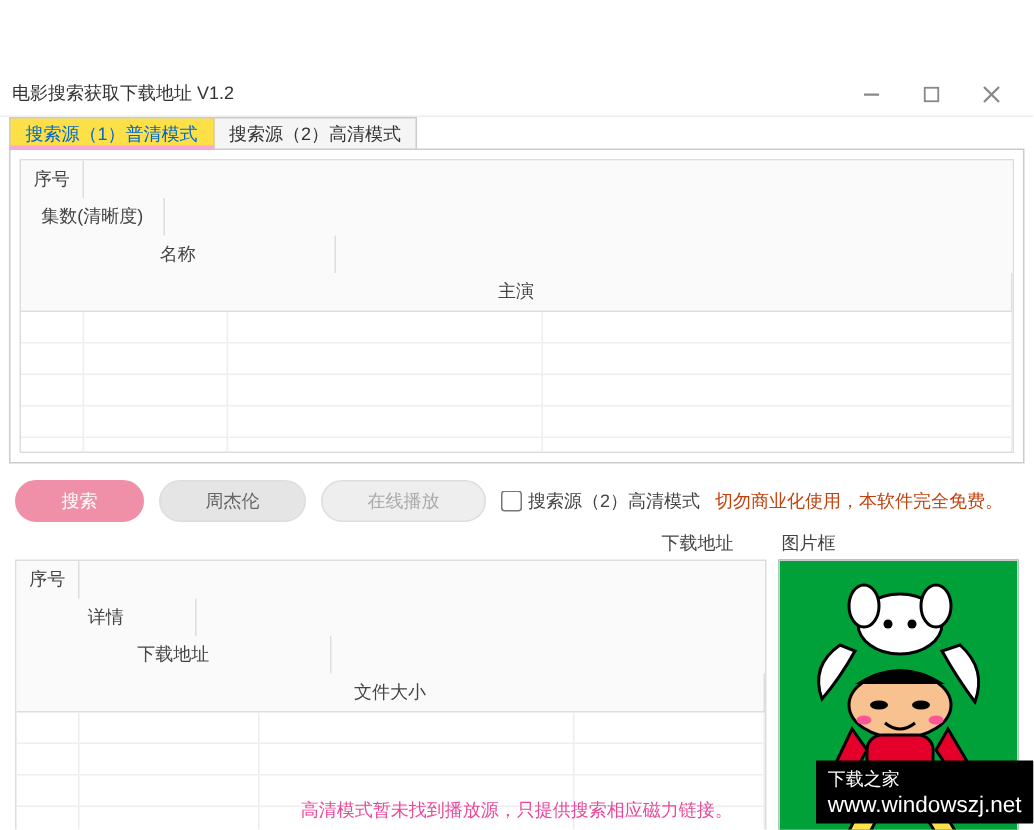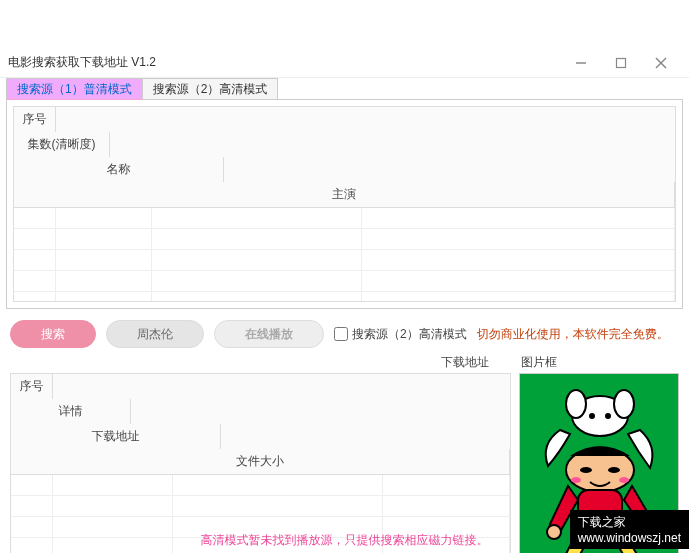--- a/index.html
+++ b/index.html
@@ -3,50 +3,50 @@
 <meta charset="utf-8">
 <style>
 * { margin: 0; padding: 0; box-sizing: border-box; font-family: "Microsoft YaHei", sans-serif; font-size: 12px; }
 body { background: #fff; width: 689px; height: 553px; position: relative; }
 .titlebar { height: 30px; display: flex; align-items: center; padding: 0 8px; background: #fff; border-bottom: 1px solid #eee; margin-top: 48px; }
 .titlebar-title { flex: 1; color: #333; font-size: 12px; }
 .titlebar-btn { width: 40px; height: 30px; display: flex; align-items: center; justify-content: center; color: #888; cursor: pointer; }
 .titlebar-btn svg { width: 12px; height: 12px; }
 .tabs { display: flex; padding-left: 6px; background: #fff; height: 22px; }
 .tab { padding: 2px 10px; border: 1px solid #ccc; border-bottom: none; background: #f5f5f5; color: #333; cursor: pointer; margin-right: -1px; line-height: 16px; }
-.tab.active { background: #f0abfc; color: #0066cc; border-bottom: 1px solid #f9a8d4; position: relative; z-index: 2; text-align: center; }
+.tab.active { background: #fde047; color: #0066cc; border-bottom: 3px solid #f9a8d4; position: relative; z-index: 2; text-align: center; }
 .tab-content { border: 1px solid #ccc; margin: 0 6px 6px 6px; height: 210px; position: relative; top: -1px; }
 .grid { border: 1px solid #ddd; margin: 6px; height: 196px; background: #fff; display: flex; flex-direction: column; overflow: hidden; }
 .grid-header { display: flex; background: #fafafa; border-bottom: 1px solid #ddd; flex-direction: column; }
 .grid-header-cell { padding: 4px 6px; border-right: 1px solid #ddd; color: #444; text-align: center; }
 .grid-body { flex: 1; }
 .grid-row { display: flex; border-bottom: 1px solid #eee; height: 21px; }
 .grid-cell { border-right: 1px solid #eee; }
 .c1 { width: 42px; } .c2 { width: 96px; } .c3 { width: 210px; } .c4 { flex: 1; }
 .d1 { width: 42px; } .d2 { width: 120px; } .d3 { width: 210px; } .d4 { flex: 1; }
 .controls { display: flex; align-items: center; padding: 4px 10px 6px 10px; gap: 10px; }
 .btn { height: 28px; padding: 0 30px; border: 1px solid #ddd; border-radius: 14px; background: #e5e5e5; cursor: pointer; color: #666; }
 .btn.primary { background: #f08fa8; color: #fff; border-color: #f08fa8; }
-.btn.disabled { background: #eee; color: #aaa; cursor: default; font-weight: bold; }
+.btn.disabled { background: #eee; color: #aaa; cursor: default; }
 .chk { display: flex; align-items: center; gap: 4px; color: #444; }
 .chk input { width: 14px; height: 14px; }
 .warn { color: #c2410c; }
 .lower { display: flex; padding: 0 10px 6px 10px; gap: 8px; }
 .lower-left { flex: 1; display: flex; flex-direction: column; }
 .lower-right { width: 160px; }
 .section-label { color: #444; padding-bottom: 2px; font-size: 12px; text-align: left; }
 .dl-label { text-align: right; padding-right: 30px; }
 .imgbox-label { padding-left: 2px; }
 .labels-row { display: flex; }
 .labels-row .a { flex: 1; } .labels-row .b { width: 160px; }
 .grid2 { border: 1px solid #ddd; background: #fff; height: 200px; display: flex; flex-direction: column; overflow: hidden; }
 .imgbox { border: 1px solid #ccc; height: 200px; background: #01a13a; position: relative; overflow: hidden; }
 .footer { position: absolute; bottom: 4px; left: 0; right: 0; text-align: center; color: #ec4899; font-size: 12px; }
 .watermark { position: absolute; right: 0; bottom: 4px; background: #000; color: #fff; padding: 4px 8px; font-size: 14px; font-family: "KaiTi", serif; }
-.watermark .sub { font-size: 12px; font-family: Arial; display: block; text-align: right; }
+.watermark .sub { font-size: 15px; font-family: Arial; display: block; text-align: right; }
 </style>
 </head>
 <body>
 
 <div class="titlebar">
   <div class="titlebar-title">电影搜索获取下载地址 V1.2</div>
   <div class="titlebar-btn">
       <svg viewBox="0 0 12 12">
         <line x1="1" y1="6" x2="11" y2="6" stroke="#888" stroke-width="1.5"></line>
       </svg>

